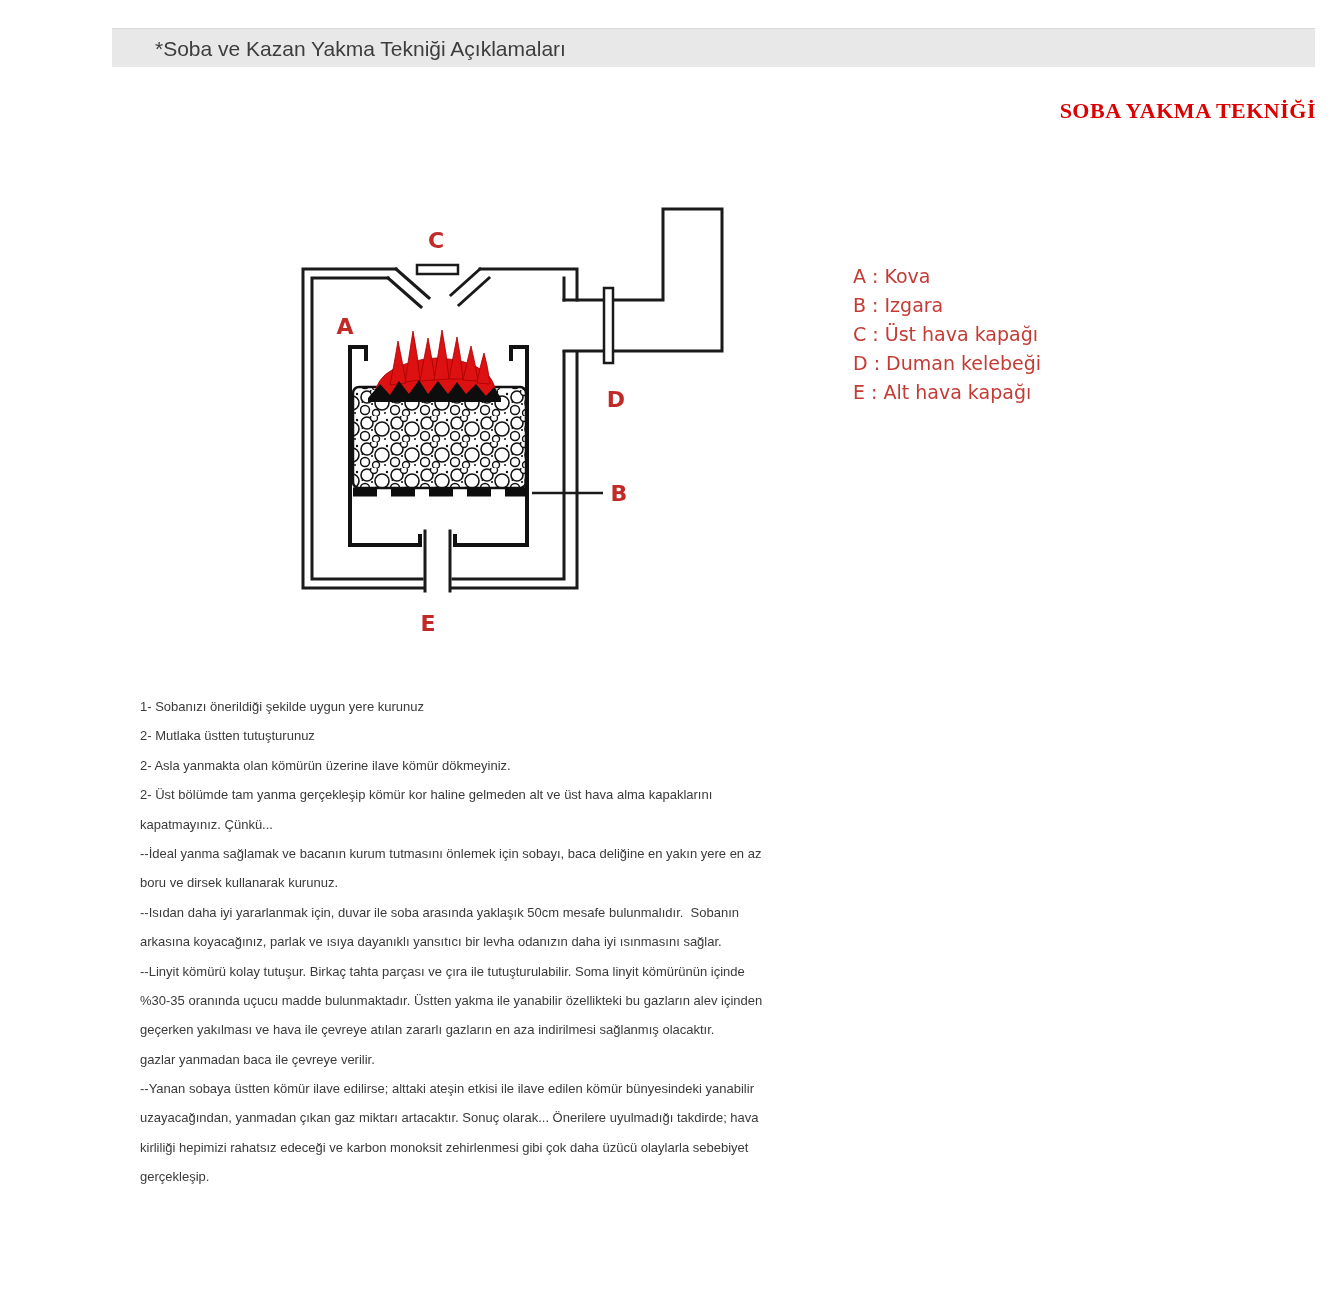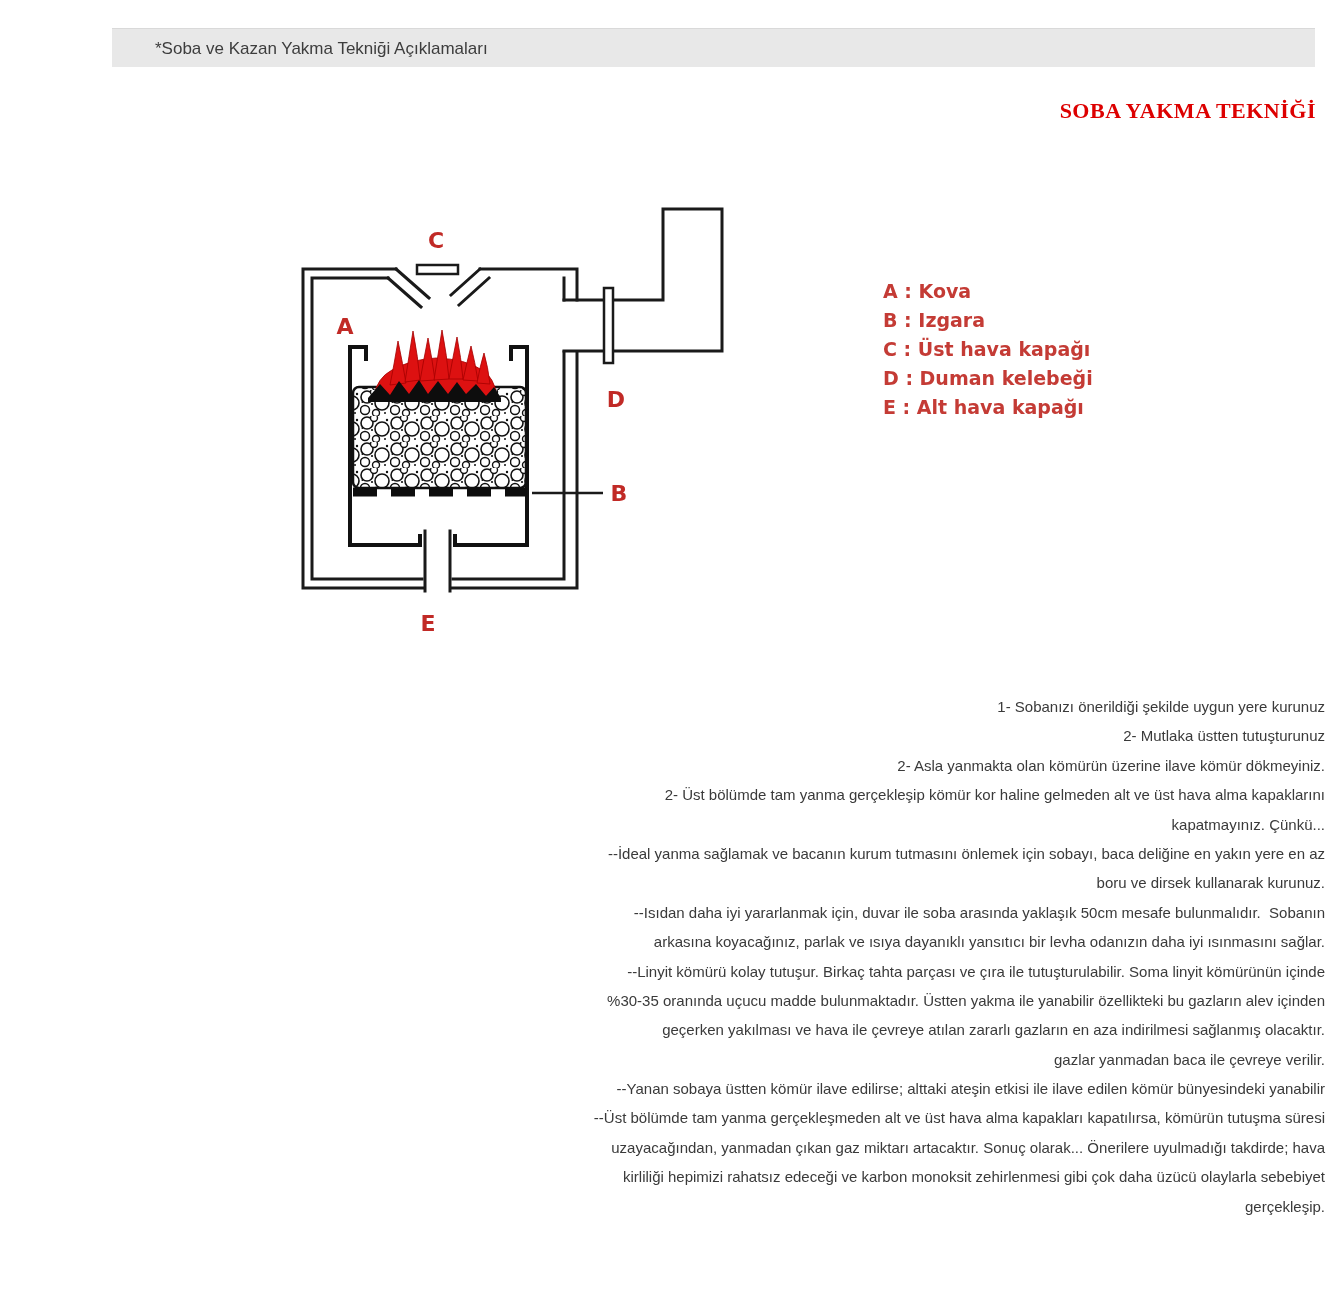--- a/index.html
+++ b/index.html
@@ -8,38 +8,37 @@
     font-family:"Liberation Sans", sans-serif;
     --accent:#dd0000; --label-red:#c12a26; --legend-red:#c43b35;
     --header-bg:#e8e8e8; --text-col:#3a3a3a;
   }
   .header-bar {
     position:absolute; left:112px; top:28px; width:1203px; height:38px;
     background:var(--header-bg); border-top:1px solid #d9d9d9;
   }
   .header-title {
     position:absolute; left:43px; top:0; height:48px; line-height:40px;
-    font-size:17px; color:#3d3d3d; white-space:pre;
+    font-size:21px; color:#3d3d3d; white-space:pre;
   }
   .page-title {
     position:absolute; left:0; top:98px; width:1316px; text-align:right;
     font-family:"Liberation Serif", serif; font-weight:bold; font-size:22px;
     color:var(--accent); letter-spacing:0.5px;
   }
   .diagram { position:absolute; left:280px; top:170px; width:480px; height:500px; }
   .legend {
-    position:absolute; left:883px; top:262px;
-    font-family:"DejaVu Sans", sans-serif; font-weight:bold; font-size:19px;
+    position:absolute; left:853px; top:262px;
+    font-family:"DejaVu Sans", sans-serif; font-weight:normal; font-size:19px;
     color:var(--legend-red);
-    margin-top:15px;
   }
   .legend-item { height:29px; line-height:29px; white-space:pre; }
   .body-text {
-    position:absolute; left:125px; top:692px; width:1200px;
-    font-size:15px; color:var(--text-col);text-align:right;
+    position:absolute; left:140px; top:692px; width:1200px;
+    font-size:13px; color:var(--text-col);
   }
   .text-line { height:29.4px; line-height:29.4px; white-space:pre; }
   svg text {
     font-family:"DejaVu Sans", sans-serif; font-weight:bold; font-size:22px;
     fill:var(--label-red);
   }
 </style>
 </head>
 <body style="--accent: #dd0000; --label-red: #c12a26; --legend-red: #c43b35; --header-bg: #e8e8e8; --text-col: #3a3a3a;">
 
@@ -125,17 +124,16 @@
     <div class="text-line">kapatmayınız. Çünkü...</div>
     <div class="text-line">--İdeal yanma sağlamak ve bacanın kurum tutmasını önlemek için sobayı, baca deliğine en yakın yere en az</div>
     <div class="text-line">boru ve dirsek kullanarak kurunuz.</div>
     <div class="text-line">--Isıdan daha iyi yararlanmak için, duvar ile soba arasında yaklaşık 50cm mesafe bulunmalıdır.  Sobanın</div>
     <div class="text-line">arkasına koyacağınız, parlak ve ısıya dayanıklı yansıtıcı bir levha odanızın daha iyi ısınmasını sağlar.</div>
     <div class="text-line">--Linyit kömürü kolay tutuşur. Birkaç tahta parçası ve çıra ile tutuşturulabilir. Soma linyit kömürünün içinde</div>
     <div class="text-line">%30-35 oranında uçucu madde bulunmaktadır. Üstten yakma ile yanabilir özellikteki bu gazların alev içinden</div>
     <div class="text-line">geçerken yakılması ve hava ile çevreye atılan zararlı gazların en aza indirilmesi sağlanmış olacaktır.</div>
     <div class="text-line">gazlar yanmadan baca ile çevreye verilir.</div>
     <div class="text-line">--Yanan sobaya üstten kömür ilave edilirse; alttaki ateşin etkisi ile ilave edilen kömür bünyesindeki yanabilir</div>
-    <div class="text-line">--Üst bölümde tam yanma gerçekleşmeden alt ve üst hava alma kapakları kapatılırsa, kömürün tutuşma süresi</div>
     <div class="text-line">uzayacağından, yanmadan çıkan gaz miktarı artacaktır. Sonuç olarak... Önerilere uyulmadığı takdirde; hava</div>
     <div class="text-line">kirliliği hepimizi rahatsız edeceği ve karbon monoksit zehirlenmesi gibi çok daha üzücü olaylarla sebebiyet</div>
     <div class="text-line">gerçekleşip.</div>
   </div>
 
 </body></html>

